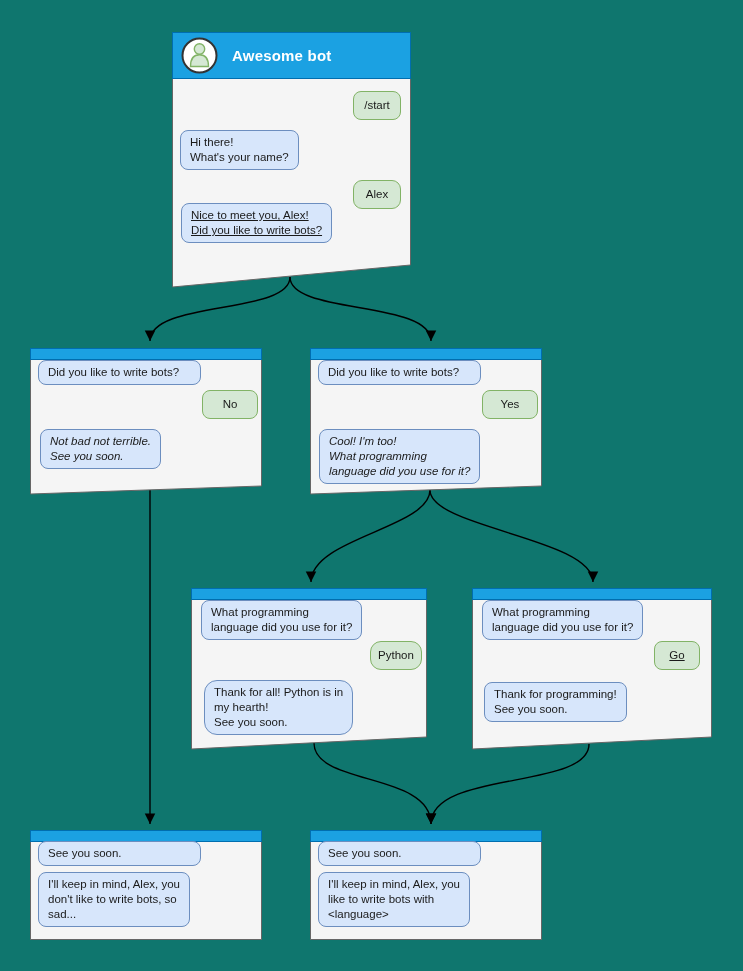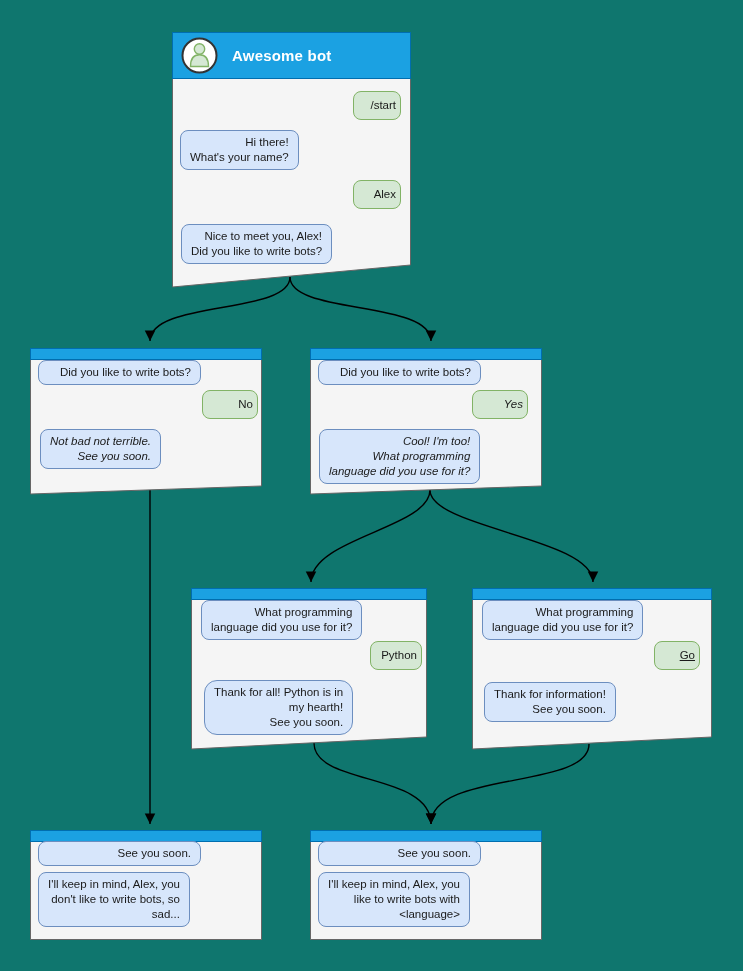--- a/index.html
+++ b/index.html
@@ -15,29 +15,29 @@
   .win-head { fill:var(--header-blue,#1ba1e2); stroke:var(--header-stroke,#006eaf); stroke-width:1; }
   .header-content {
     position:absolute; left:0; top:0; width:100%; height:47px;
     display:flex; align-items:center; gap:14px; padding-left:9px; box-sizing:border-box;
   }
   .avatar { width:37px; height:37px; flex:0 0 auto; }
   .avatar-person { fill:var(--user-bubble-fill,#d5e8d4); stroke:var(--user-bubble-stroke,#82b366); stroke-width:1.4; }
   .win-title { color:#ffffff; font-size:15px; font-weight:bold; letter-spacing:.2px; }
   .bubble {
     position:absolute; box-sizing:border-box; border:1px solid; border-radius:8px;
-    padding:4px 9px; font-size:11.5px; line-height:15px; color:#1a1a1a; white-space:pre-line;text-align:right;
+    padding:4px 9px; font-size:11.5px; line-height:15px; color:#1a1a1a; white-space:pre-line;
   }
   .bot-b {
     background:var(--bot-bubble-fill,#d7e6fb); border-color:var(--bot-bubble-stroke,#6c8ebf);
     width:max-content; max-width:178px;
   }
   .user-b {
     background:var(--user-bubble-fill,#d5e8d4); border-color:var(--user-bubble-stroke,#82b366);
-    text-align:right; padding:6px 4px;
+    text-align:center; padding:6px 4px;
   }
 </style>
 </head>
 <body>
 
 <div class="canvas">
 
   <svg class="connectors" width="743" height="971">
     <defs>
       <marker id="arrow" viewBox="0 0 12 12" refX="11" refY="6" markerWidth="9" markerHeight="9" orient="auto">
@@ -62,70 +62,70 @@
       <svg class="avatar" viewBox="0 0 37 37">
         <circle cx="18.5" cy="18.5" r="17" fill="#ffffff" stroke="#333333" stroke-width="2"></circle>
         <circle class="avatar-person" cx="18.5" cy="12" r="5.2"></circle>
         <path class="avatar-person" d="M9.5,29.5 C9.5,21.5 13,17.8 18.5,17.8 C24,17.8 27.5,21.5 27.5,29.5 Z"></path>
       </svg>
       <span class="win-title">Awesome bot</span>
     </div>
     <div class="bubble user-b" style="right:10px; top:59px; width:48px;">/start</div>
     <div class="bubble bot-b" style="left:8px;  top:98px;">Hi there!
 What's your name?</div>
-    <div class="bubble user-b" style="right:10px; top:148px; width:48px;">Alex</div>
-    <div class="bubble bot-b" style="left:9px;  top:192px;">Nice to meet you, Alex!
+    <div class="bubble user-b" style="right:10px; top:148px; width:48px;border-radius:9px;">Alex</div>
+    <div class="bubble bot-b" style="left:9px;  top:171px;text-decoration:underline;">Nice to meet you, Alex!
 Did you like to write bots?</div>
   </div>
 
   <div class="window" style="left:30px; top:348px; width:232px; height:147px;">
     <svg class="win-bg" width="232" height="147">
       <polygon class="win-body" points="0.5,0.5 231.5,0.5 231.5,138 0.5,146"></polygon>
       <rect class="win-head" x="0.5" y="0.5" width="231" height="11"></rect>
     </svg>
     <div class="bubble bot-b" style="left:8px;  top:12px; width:163px;">Did you like to write bots?</div>
     <div class="bubble user-b" style="right:4px; top:42px; width:56px;">No</div>
     <div class="bubble bot-b" style="left:10px; top:81px;font-style:italic;">Not bad not terrible.
 See you soon.</div>
   </div>
 
   <div class="window" style="left:310px; top:348px; width:232px; height:147px;">
     <svg class="win-bg" width="232" height="147">
       <polygon class="win-body" points="0.5,0.5 231.5,0.5 231.5,138 0.5,146"></polygon>
       <rect class="win-head" x="0.5" y="0.5" width="231" height="11"></rect>
     </svg>
     <div class="bubble bot-b" style="left:8px;  top:12px; width:163px;">Did you like to write bots?</div>
-    <div class="bubble user-b" style="right:14px; top:42px; width:56px;font-style:italic;">Yes</div>
+    <div class="bubble user-b" style="right:4px; top:42px; width:56px;">Yes</div>
     <div class="bubble bot-b" style="left:9px;  top:81px;font-style:italic;">Cool! I'm too!
 What programming
 language did you use for it?</div>
   </div>
 
   <div class="window" style="left:191px; top:588px; width:236px; height:162px;">
     <svg class="win-bg" width="236" height="162">
       <polygon class="win-body" points="0.5,0.5 235.5,0.5 235.5,149 0.5,161"></polygon>
       <rect class="win-head" x="0.5" y="0.5" width="235" height="11"></rect>
     </svg>
     <div class="bubble bot-b" style="left:10px; top:12px;">What programming
 language did you use for it?</div>
-    <div class="bubble user-b" style="right:5px; top:53px; width:52px;">Python</div>
+    <div class="bubble user-b" style="right:5px; top:53px; width:52px;border-radius:11px;">Python</div>
     <div class="bubble bot-b" style="left:13px; top:92px;border-radius:13px;">Thank for all! Python is in
 my hearth!
 See you soon.</div>
   </div>
 
   <div class="window" style="left:472px; top:588px; width:240px; height:162px;">
     <svg class="win-bg" width="240" height="162">
       <polygon class="win-body" points="0.5,0.5 239.5,0.5 239.5,149 0.5,161"></polygon>
       <rect class="win-head" x="0.5" y="0.5" width="239" height="11"></rect>
     </svg>
     <div class="bubble bot-b" style="left:10px;  top:12px;">What programming
 language did you use for it?</div>
     <div class="bubble user-b" style="right:12px; top:53px; width:46px;text-decoration:underline;">Go</div>
-    <div class="bubble bot-b" style="left:12px;  top:94px;">Thank for information!
+    <div class="bubble bot-b" style="left:12px;  top:94px;">Thank for programming!
 See you soon.</div>
   </div>
 
   <div class="window" style="left:30px; top:830px; width:232px; height:110px;">
     <svg class="win-bg" width="232" height="110">
       <polygon class="win-body" points="0.5,0.5 231.5,0.5 231.5,109.5 0.5,109.5"></polygon>
       <rect class="win-head" x="0.5" y="0.5" width="231" height="11"></rect>
     </svg>
     <div class="bubble bot-b" style="left:8px; top:11px; width:163px;">See you soon.</div>
     <div class="bubble bot-b" style="left:8px; top:42px;">I'll keep in mind, Alex, you

